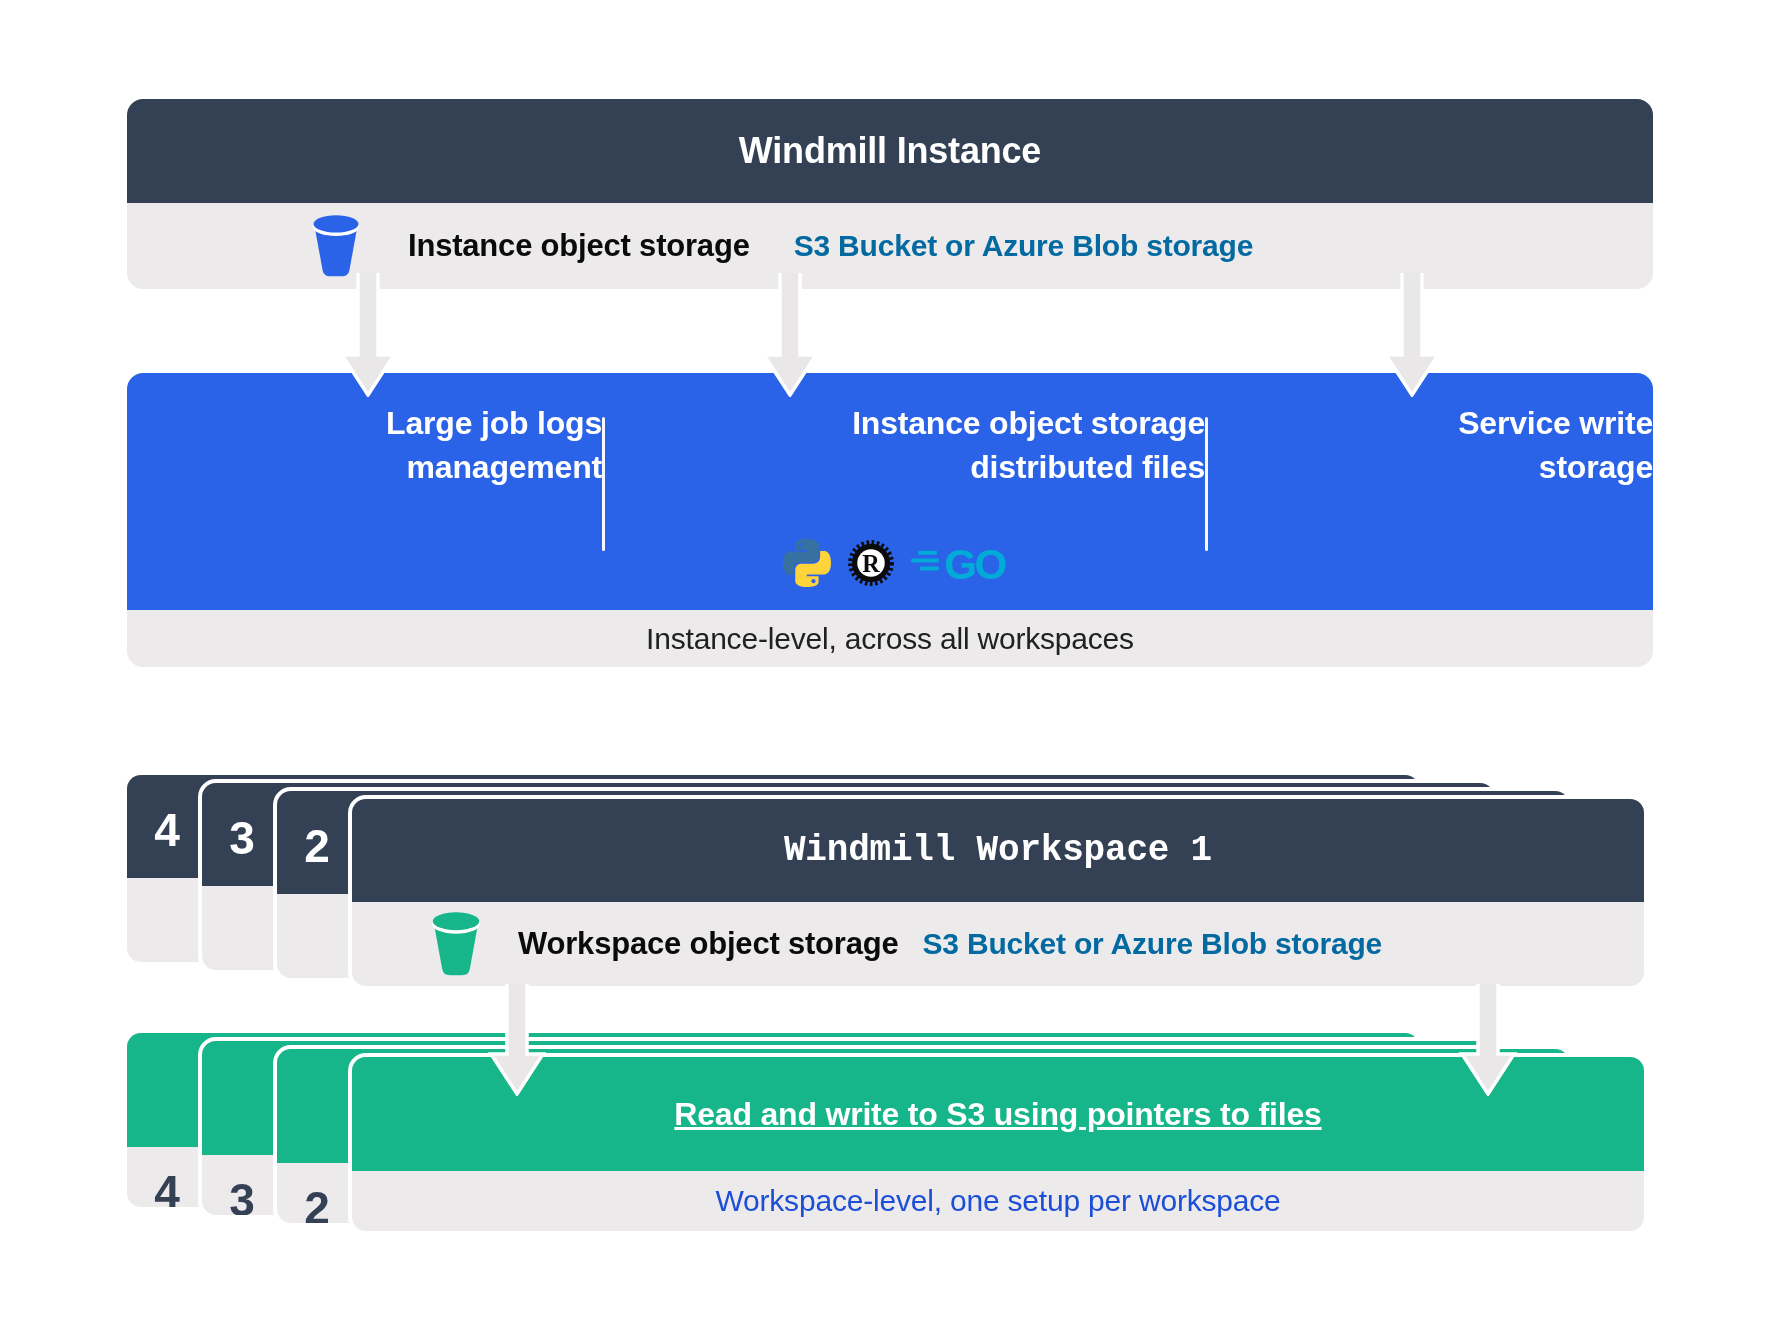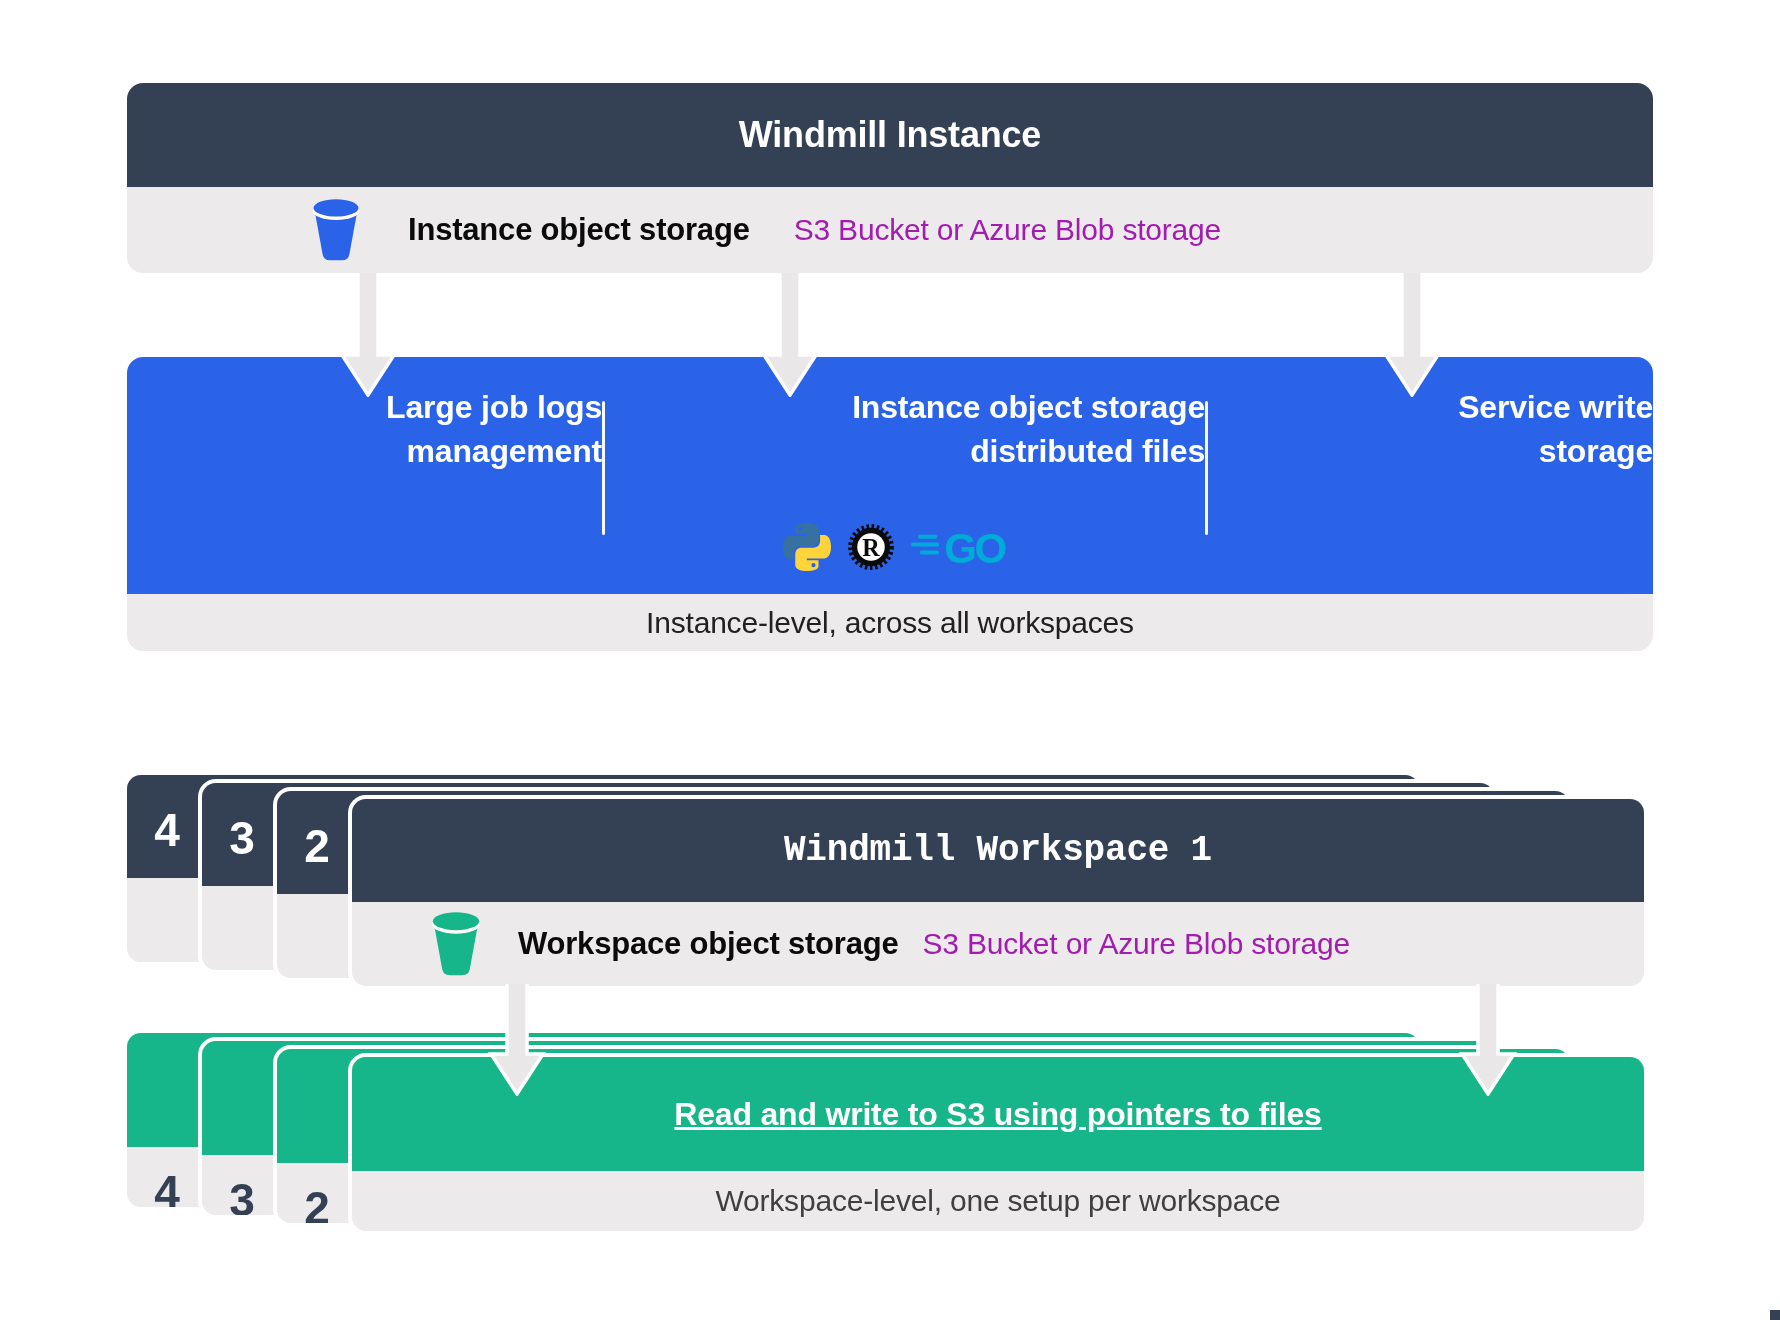--- a/index.html
+++ b/index.html
@@ -1,30 +1,30 @@
 <!DOCTYPE html>
 <html><head>
 <meta charset="utf-8">
 <style>
   html,body{margin:0;padding:0;background:#fff;}
   #stage{
     position:relative;width:1780px;height:1320px;background:#ffffff;overflow:hidden;
     font-family:"Liberation Sans","DejaVu Sans",sans-serif;
   }
-  .abs{position:absolute;}
+  .abs{position:absolute;margin-top:16px;}
 
   
   .instance-card{left:127px;top:83px;width:1526px;}
   .inst-header{height:104px;background:#344154;border-radius:16px 16px 0 0;
     display:flex;align-items:center;justify-content:center;
     color:#fff;font-size:36px;font-weight:700;letter-spacing:-0.2px;}
   .inst-row{height:86px;background:#ECEAEA;border-radius:0 0 16px 16px;
     display:flex;align-items:center;padding-left:183px;box-sizing:border-box;}
   .bold-black{font-size:31px;font-weight:700;color:#0b0b0b;letter-spacing:-0.2px;}
-  .note-black{font-size:30px;font-weight:400;color:#a21caf;letter-spacing:-0.2px;}
+  .note-black{font-size:30px;font-weight:700;color:#0369a1;letter-spacing:-0.2px;}
 
   
   .blue-box{left:127px;top:357px;width:1526px;height:237px;background:#2B63E8;border-radius:16px 16px 0 0;}
   .divider{position:absolute;top:44px;width:3px;height:134px;background:rgba(255,255,255,.96);border-radius:2px;}
   .col-text{position:absolute;top:28px;text-align:right;color:#fff;font-size:32px;font-weight:700;
     line-height:44px;letter-spacing:-0.2px;}
   .icons-row{position:absolute;left:475px;width:603px;top:162px;height:56px;
     display:flex;align-items:center;justify-content:center;gap:15px;}
   .caption-bar{left:127px;top:594px;width:1526px;height:57px;background:#ECEAEA;border-radius:0 0 16px 16px;
     display:flex;align-items:center;justify-content:center;
@@ -45,21 +45,21 @@
   .ws-row{height:84px;display:flex;align-items:center;padding-left:56px;box-sizing:border-box;margin-left:20px;}
 
   
   .card-gr{height:182px;}
   .card-gr .head{height:114px;background:#17B68A;text-decoration:underline;}
   .stack-num-g{position:absolute;left:4px;top:132px;width:72px;text-align:center;
     color:#344154;font-size:46px;font-weight:700;}
   .gr-title{display:flex;align-items:center;justify-content:center;height:114px;
     color:#fff;font-size:32px;font-weight:700;letter-spacing:-0.2px;}
   .gr-caption{height:60px;display:flex;align-items:center;justify-content:center;
-    font-size:30px;color:#404040;letter-spacing:-0.2px;}
+    font-size:30px;color:#1d4ed8;letter-spacing:-0.2px;}
 
   .corner-dot{left:1770px;top:1310px;width:10px;height:10px;background:#344154;}
 </style>
 </head>
 <body>
 
 <div id="stage">
 
   <div class="abs instance-card">
     <div class="inst-header">

